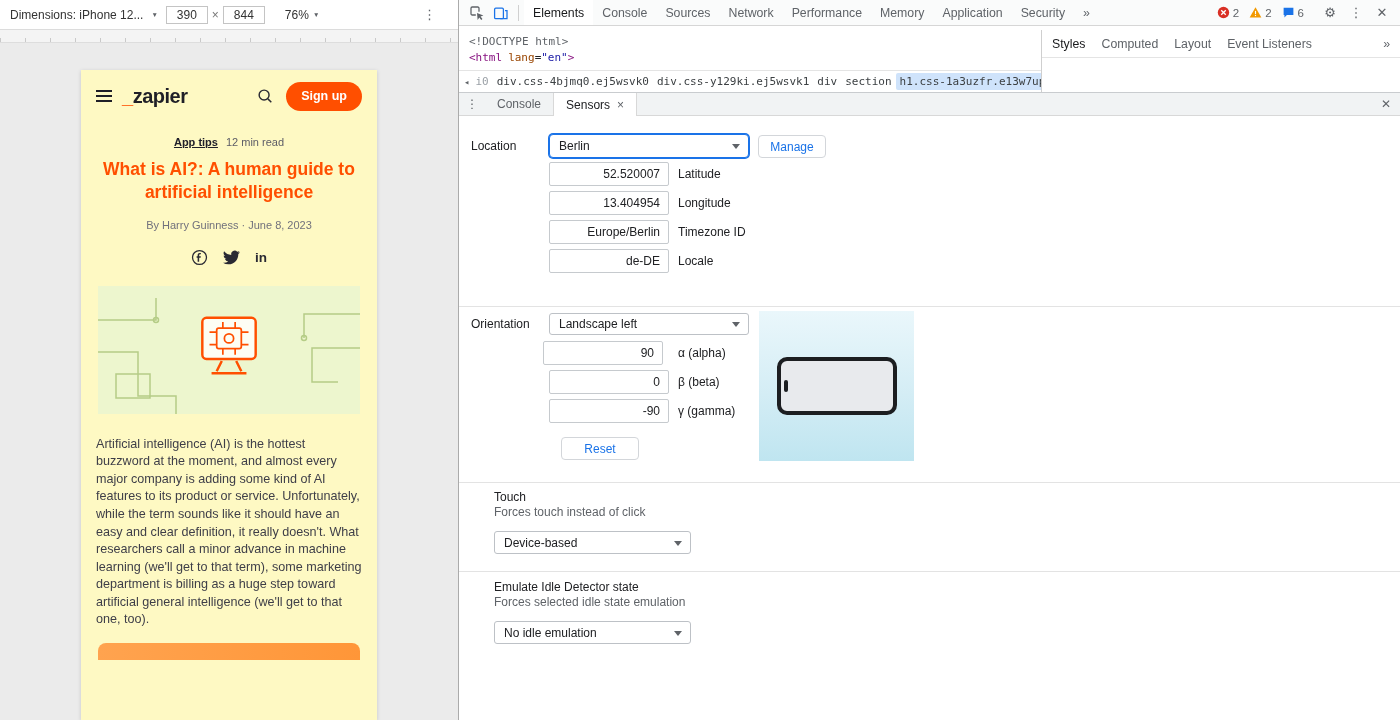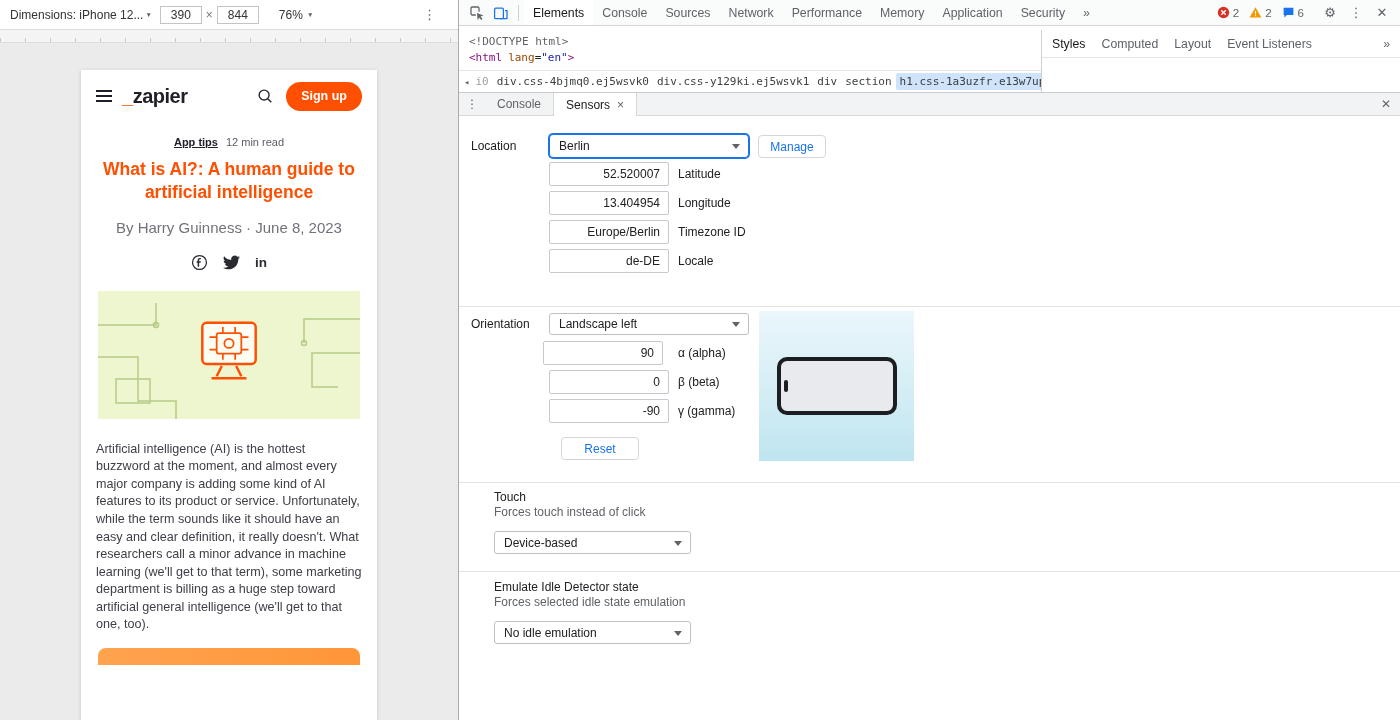--- a/index.html
+++ b/index.html
@@ -3,48 +3,48 @@
 <meta charset="utf-8">
 <style>
 *{margin:0;padding:0;box-sizing:border-box}
 html,body{width:1400px;height:720px}
 body{font-family:"Liberation Sans",sans-serif;background:#fff;overflow:hidden}
 .stage{position:relative;width:1400px;height:720px;background:#fff}
 
 
 .left-pane{position:absolute;left:0;top:0;width:458px;height:720px;background:#ebebeb}
 .device-toolbar{height:30px;background:#fff;border-bottom:1px solid #dcdcdc;display:flex;align-items:center;padding:0 10px;font-size:12px;color:#333}
-.dim-select{display:flex;align-items:center;gap:2px;cursor:pointer}
+.dim-select{display:flex;align-items:center;gap:8px;cursor:pointer}
 .caret-solid{font-size:6.5px;color:#5f6368}
 .dim-input{width:42px;height:18px;border:1px solid #c4c4c4;background:#fff;font:12px "Liberation Sans",sans-serif;text-align:center;color:#333;margin-left:8px;border-radius:0}
 .times-sep{margin:0 4px;color:#777}
 .zoom-select{display:flex;align-items:center;gap:4px;margin-left:20px;cursor:pointer}
 .toolbar-kebab{margin-left:auto;margin-right:12px;color:#5f6368;font-size:13px;cursor:pointer}
 .ruler{height:13px;background:#f4f4f4;border-bottom:1px solid #ddd;background-image:repeating-linear-gradient(90deg,#c9c9c9 0 1px,transparent 1px 25px);background-size:100% 5px;background-repeat:no-repeat;background-position:0 8px}
 .canvas{position:relative;height:677px}
-.device-screen{position:absolute;left:81px;top:27px;width:296px;height:650px;background:#ffffff;box-shadow:0 1px 4px rgba(0,0,0,.16);overflow:hidden}
+.device-screen{position:absolute;left:81px;top:27px;width:296px;height:650px;background:#fef9c3;box-shadow:0 1px 4px rgba(0,0,0,.16);overflow:hidden}
 
 
 .z-header{padding:8px 15px 0}
 .z-row1{display:flex;align-items:center;height:36px}
 .hamburger{width:16px;display:flex;flex-direction:column;gap:3.5px;cursor:pointer}
 .hamburger i{height:1.8px;background:#1f1f27;display:block}
 .z-logo{font-size:20px;font-weight:700;color:#1f1f27;margin-left:10px;letter-spacing:-.5px;cursor:pointer}
 .z-underscore{color:#ff4f00}
 .z-search{margin-left:auto;cursor:pointer;display:flex}
 .z-signup{margin-left:12px;background:#ff4f00;color:#fff;border:none;border-radius:15px;height:29px;padding:0 15px;font:700 12.5px "Liberation Sans",sans-serif;cursor:pointer}
 .z-row2{display:flex;align-items:center;height:40px;gap:26px;border-bottom:1px solid #e9e9ec}
 .z-nav-item{font-size:12px;color:#2f2f3a;cursor:pointer;display:flex;gap:4px;align-items:center}
 .chev{font-size:8px;color:#2f2f3a}
 .z-toc{margin-left:auto;border:1px solid #ff4f00;color:#ff4f00;border-radius:5px;width:30px;height:25px;display:flex;align-items:center;justify-content:center;font-size:9px;letter-spacing:1px;cursor:pointer}
 .z-article{text-align:center;position:relative}
 .z-meta{margin-top:22px;font-size:11px;color:#5c5c66;display:flex;justify-content:center;gap:8px;align-items:center}
 .z-category{font-weight:700;text-decoration:underline;color:#20202a;cursor:pointer}
 .z-title{margin:10px auto 0;width:258px;font-size:17.5px;line-height:1.33;color:#ff4f00;font-weight:700}
-.z-byline{margin-top:14px;font-size:15px;color:#71717c}
+.z-byline{margin-top:14px;font-size:11px;color:#71717c}
 .z-social{margin-top:18px;display:flex;justify-content:center;gap:15px;align-items:center}
 .soc{width:17px;height:17px;cursor:pointer}
 .z-li{font-weight:800;font-size:13.5px;color:#2a2a33;cursor:pointer;line-height:17px}
 .z-illustration{position:relative;margin:20px auto 0;width:262px;height:128px;background:#edf6ce;overflow:hidden}
 .circuit{position:absolute;inset:0}
 .monitor{position:absolute;left:50%;top:50%;transform:translate(-50%,-52%)}
 .z-paragraph{margin:22px auto 0;width:266px;text-align:left;font-size:12.6px;line-height:17.6px;color:#3e3e48}
 .z-cta{position:absolute;left:50%;transform:translateX(-50%);bottom:-18px;width:262px;height:17px;border-radius:8px 8px 0 0;background:linear-gradient(90deg,#ffa34f,#ff9638)}
 .device-screen{display:flex;flex-direction:column}
 .z-body{position:relative;flex:1}

